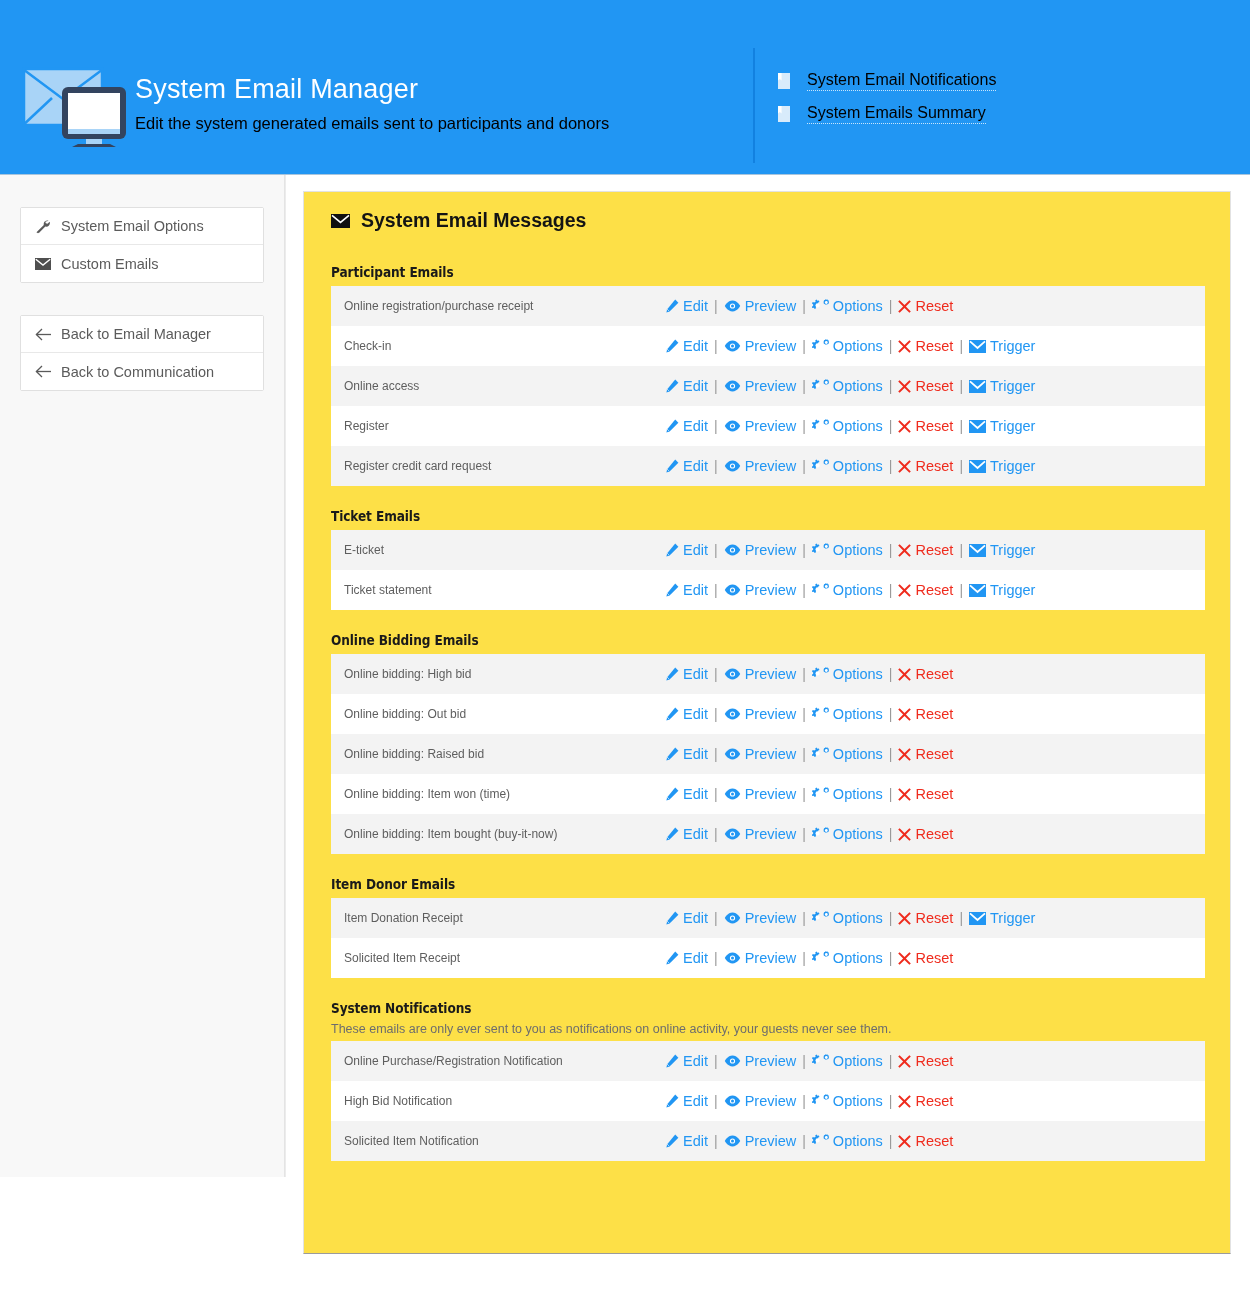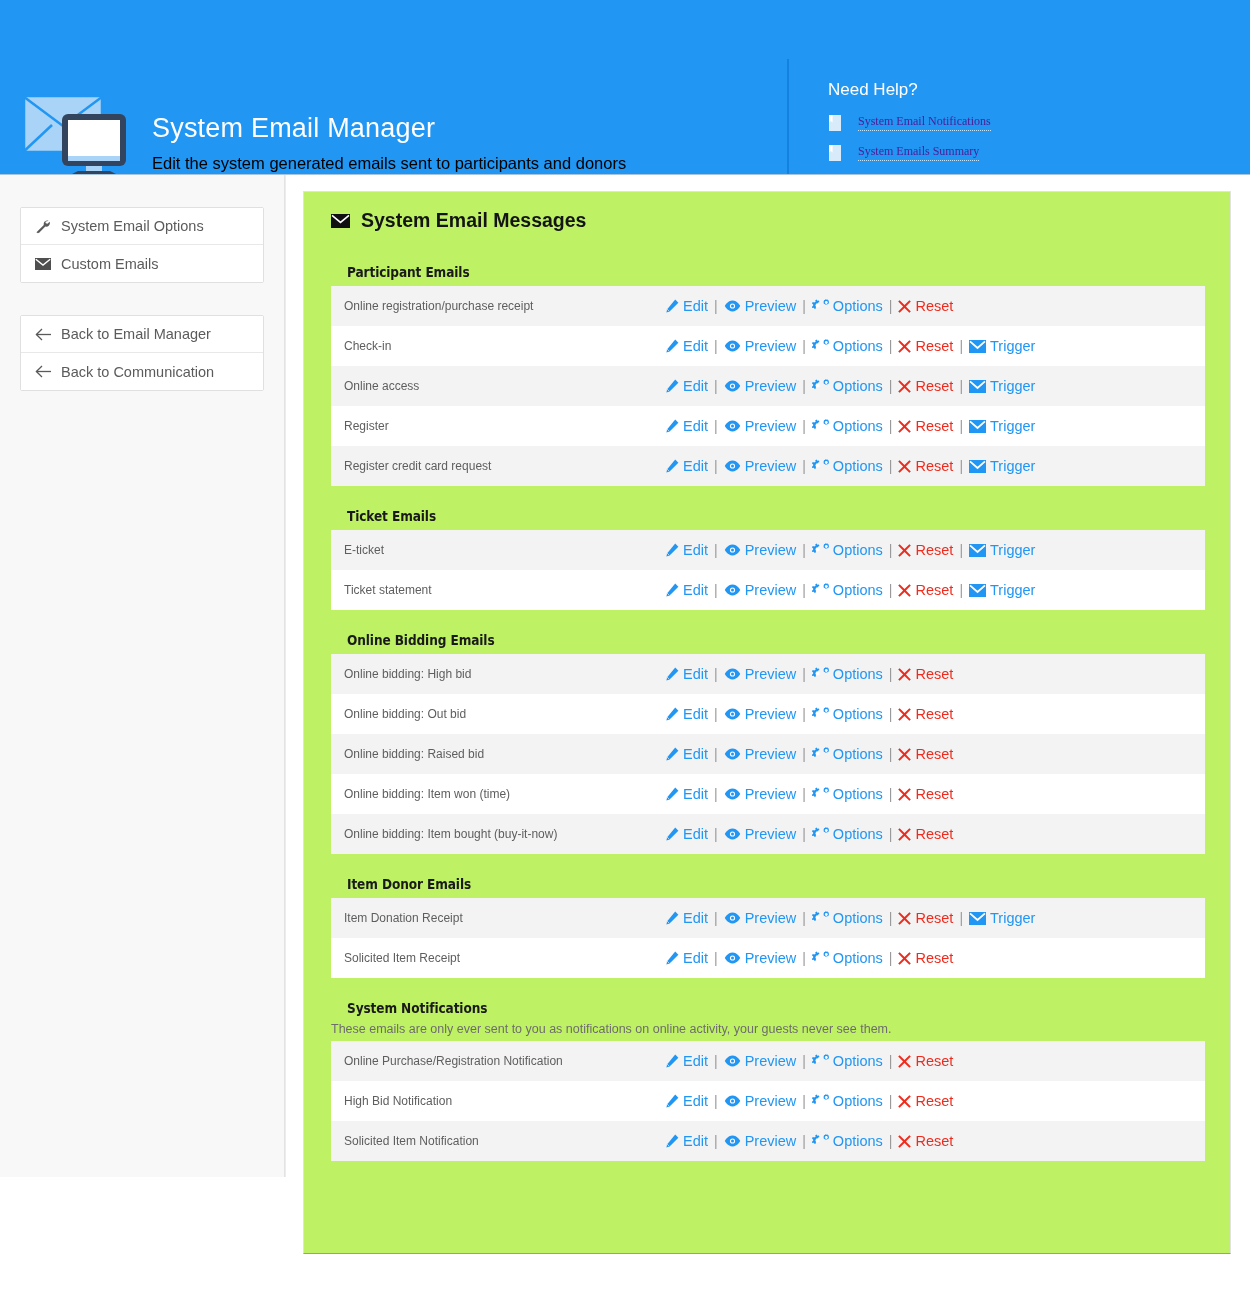--- a/index.html
+++ b/index.html
@@ -16,23 +16,22 @@
 
   
   .page-header {
     position: relative;
     height: 175px;
     background: #2196f3;
     border-bottom: 1px solid #a8c5dd;
   }
   .header-inner {
     display: flex;
-    align-items: flex-end;
+    align-items: center;
     height: 100%;
-    gap: 17px;
   }
   .brand-icon {
     width: 135px;
     padding-left: 22px;
     padding-top: 38px;
     flex: 0 0 auto;
   }
   .brand-title-block {
     padding-top: 34px;
     flex: 0 0 auto;
@@ -71,27 +70,26 @@
     font-weight: normal;
     color: #ffffff;
   }
   .help-link-row {
     display: flex;
     align-items: center;
     margin-bottom: 13px;
   }
   .help-doc-icon { width: 30px; display: inline-flex; }
   .help-link {
-    font-size: 12px;
-    color: #4c1d95;
+    font-size: 16px;
+    color: #000000;
     text-decoration: none;
     border-bottom: 1px dotted rgba(255,255,255,.75);
     padding-bottom: 1px;
     cursor: pointer;
-    font-family: Liberation Serif, serif;
   }
 
   
   .page-body {
     display: flex;
     align-items: stretch;
     height: 1002px;
   }
   .sidebar {
     width: 285px;
@@ -137,41 +135,41 @@
   }
   .side-item-label {
     font-size: 14.5px;
     color: #5b5b5b;
   }
 
   
   .panel {
     border: 1px solid #e2e2e2;
     border-bottom-color: #9b9b9b;
-    background: #bef264;
+    background: #fde047;
     padding: 17px 25px 60px 27px;
     min-height: 1063px;
   }
   .panel-title {
     display: flex;
     align-items: center;
     margin: 0 0 32px 0;
     font-size: 19.5px;
     font-weight: bold;
     color: #141414;
   }
   .panel-title .env-icon { margin-right: 11px; display: inline-flex; }
 
   .section { margin-bottom: 22px; }
   .section-heading {
     font-family: "DejaVu Sans Condensed", "Liberation Sans Narrow", "Liberation Sans", sans-serif;
     font-size: 13.5px;
     font-weight: bold;
     color: #1a1a1a;
-    margin: 0 0 6px 16px;
+    margin: 0 0 6px 0;
     letter-spacing: -.1px;
   }
   .section-note {
     font-size: 12.5px;
     color: #6d6d6d;
     margin: 0 0 5px 0;
   }
 
   .email-row {
     display: flex;
@@ -233,21 +231,20 @@
     </div>
 
     <div class="brand-title-block">
       <h1 class="app-title">System Email Manager</h1>
       <p class="app-subtitle">Edit the system generated emails sent to participants and donors</p>
     </div>
 
     <div class="help-divider"></div>
 
     <div class="help-block">
-      <div class="help-title">Need Help?</div>
 
       <div class="help-link-row">
         <span class="help-doc-icon">
           <svg width="14" height="16" viewBox="0 0 14 16">
             <path d="M1 0 H13 V16 H1 Z" fill="#d8ebfb"></path>
             <path d="M1 0 H4.6 V7.6 L2.8 6.1 L1 7.6 Z" fill="#ffffff"></path>
           </svg>
         </span>
         <a class="help-link">System Email Notifications</a>
       </div>

